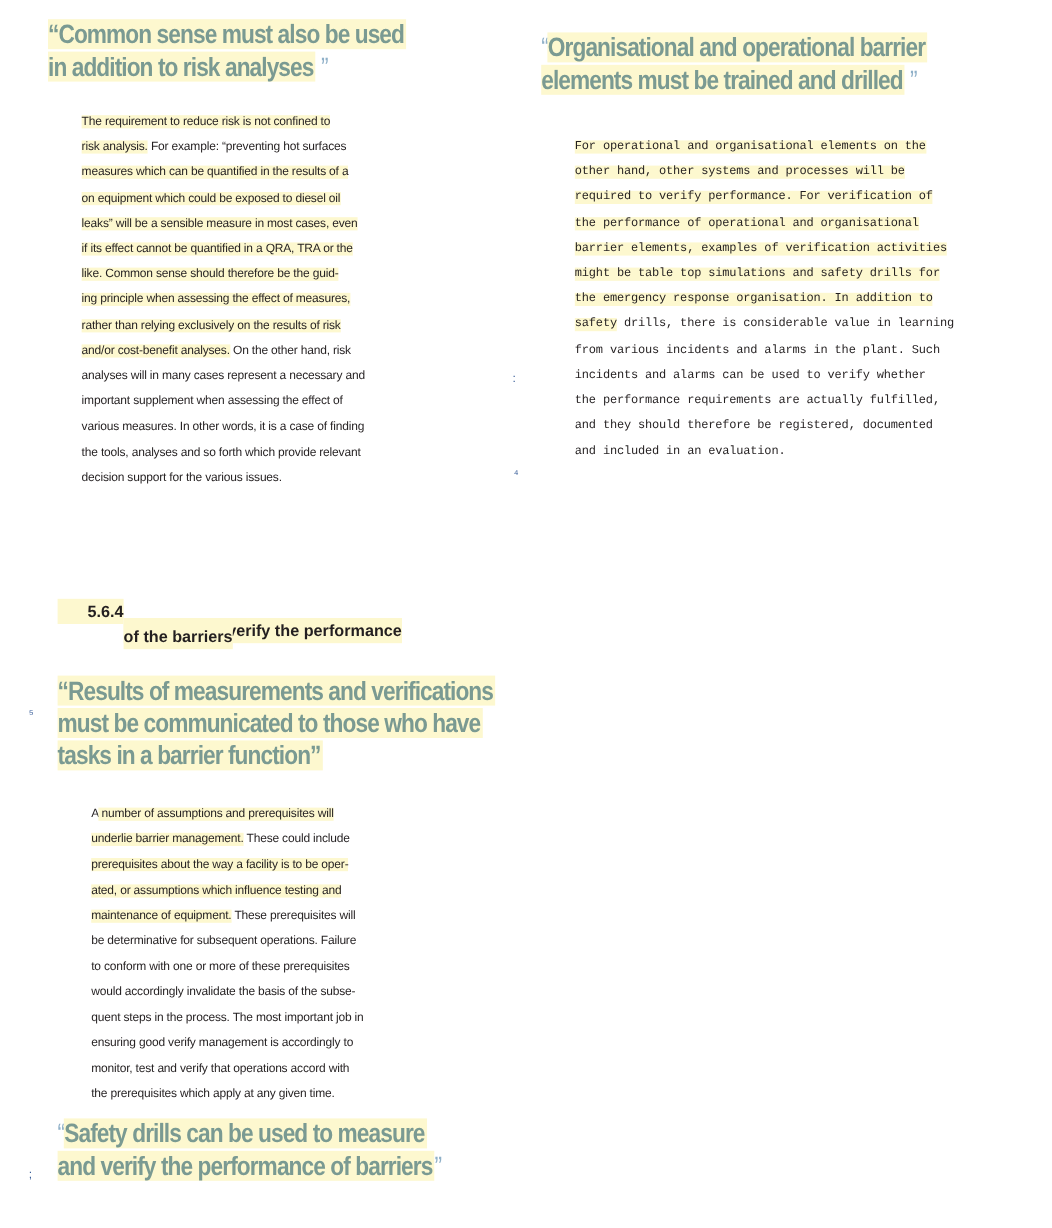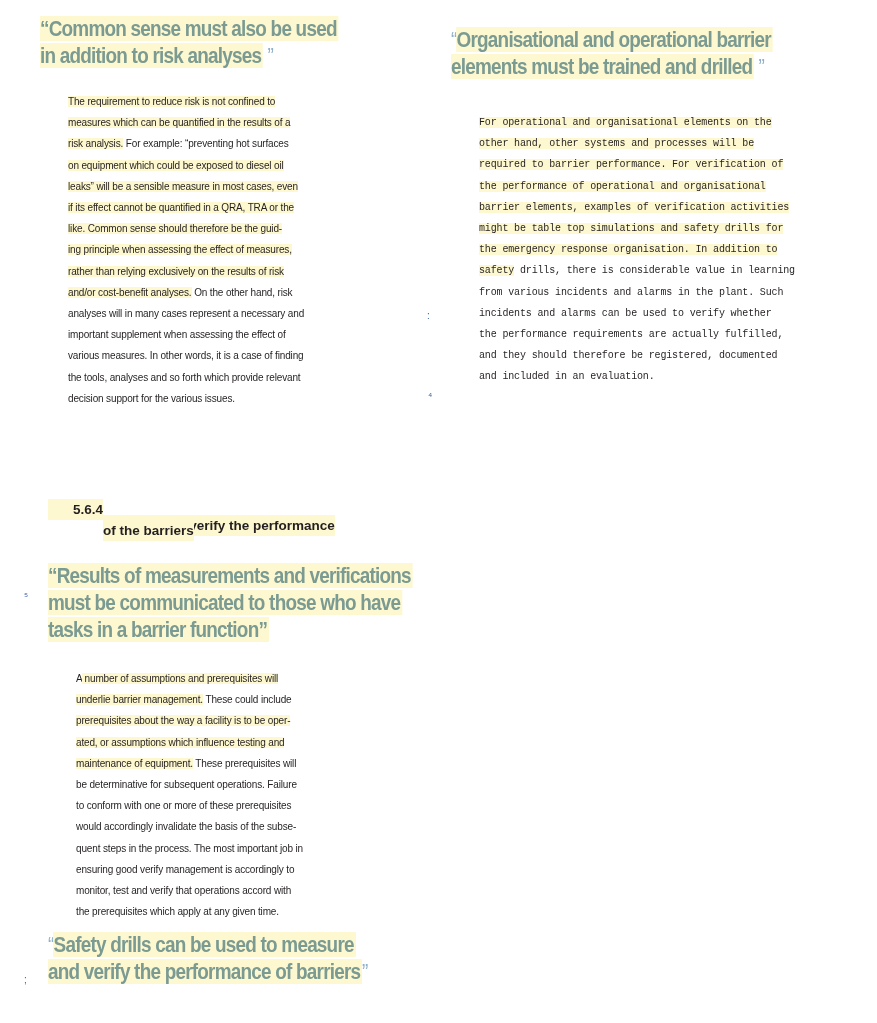--- a/index.html
+++ b/index.html
@@ -29,22 +29,22 @@
 </head>
 <body>
 
 <div class="block pull" style="left:40px; top:15px;">
   <span class="line"><span class="hl">“Common sense must also be used</span></span>
   <span class="line"><span class="hl">in addition to risk analyses</span><span class="q-close"> ”</span></span>
 </div>
 
 <div class="block body-text" id="left-para" style="left:40px; top:91px;">
     <span class="line"><span class="hl">The requirement to reduce risk is not confined to</span></span>
+    <span class="line"><span class="hl">risk analysis.</span><span> For example: “preventing hot surfaces</span></span>
     <span class="line"><span class="hl">measures which can be quantified in the results of a</span></span>
-    <span class="line"><span class="hl">risk analysis.</span><span> For example: “preventing hot surfaces</span></span>
     <span class="line"><span class="hl">on equipment which could be exposed to diesel oil</span></span>
     <span class="line"><span class="hl">leaks” will be a sensible measure in most cases, even</span></span>
     <span class="line"><span class="hl">if its effect cannot be quantified in a QRA, TRA or the</span></span>
     <span class="line"><span class="hl">like. Common sense should therefore be the guid-</span></span>
     <span class="line"><span class="hl">ing principle when assessing the effect of measures,</span></span>
     <span class="line"><span class="hl">rather than relying exclusively on the results of risk</span></span>
     <span class="line"><span class="hl">and/or cost-benefit analyses.</span><span> On the other hand, risk</span></span>
     <span class="line"><span>analyses will in many cases represent a necessary and</span></span>
     <span class="line"><span>important supplement when assessing the effect of</span></span>
     <span class="line"><span>various measures. In other words, it is a case of finding</span></span>
@@ -53,21 +53,21 @@
   </div>
 
 <div class="block pull" style="left:451px; top:26px;">
   <span class="line"><span class="q-close">“</span><span class="hl">Organisational and operational barrier</span></span>
   <span class="line"><span class="hl">elements must be trained and drilled</span><span class="q-close"> ”</span></span>
 </div>
 
 <div class="block body-text" id="right-para" style="left:451px; top:112px;font-family:Liberation Mono, monospace;">
     <span class="line"><span class="hl">For operational and organisational elements on the</span></span>
     <span class="line"><span class="hl">other hand, other systems and processes will be</span></span>
-    <span class="line"><span class="hl">required to barrier performance. For verification of</span></span>
+    <span class="line"><span class="hl">required to verify performance. For verification of</span></span>
     <span class="line"><span class="hl">the performance of operational and organisational</span></span>
     <span class="line"><span class="hl">barrier elements, examples of verification activities</span></span>
     <span class="line"><span class="hl">might be table top simulations and safety drills for</span></span>
     <span class="line"><span class="hl">the emergency response organisation. In addition to</span></span>
     <span class="line"><span class="hl">safety</span><span> drills, there is considerable value in learning</span></span>
     <span class="line"><span>from various incidents and alarms in the plant. Such</span></span>
     <span class="line"><span>incidents and alarms can be used to verify whether</span></span>
     <span class="line"><span>the performance requirements are actually fulfilled,</span></span>
     <span class="line"><span>and they should therefore be registered, documented</span></span>
     <span class="line"><span>and included in an evaluation.</span></span>

